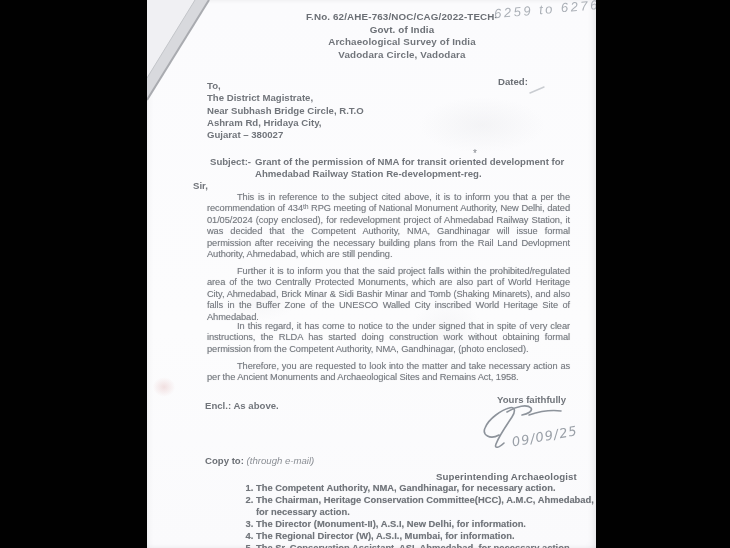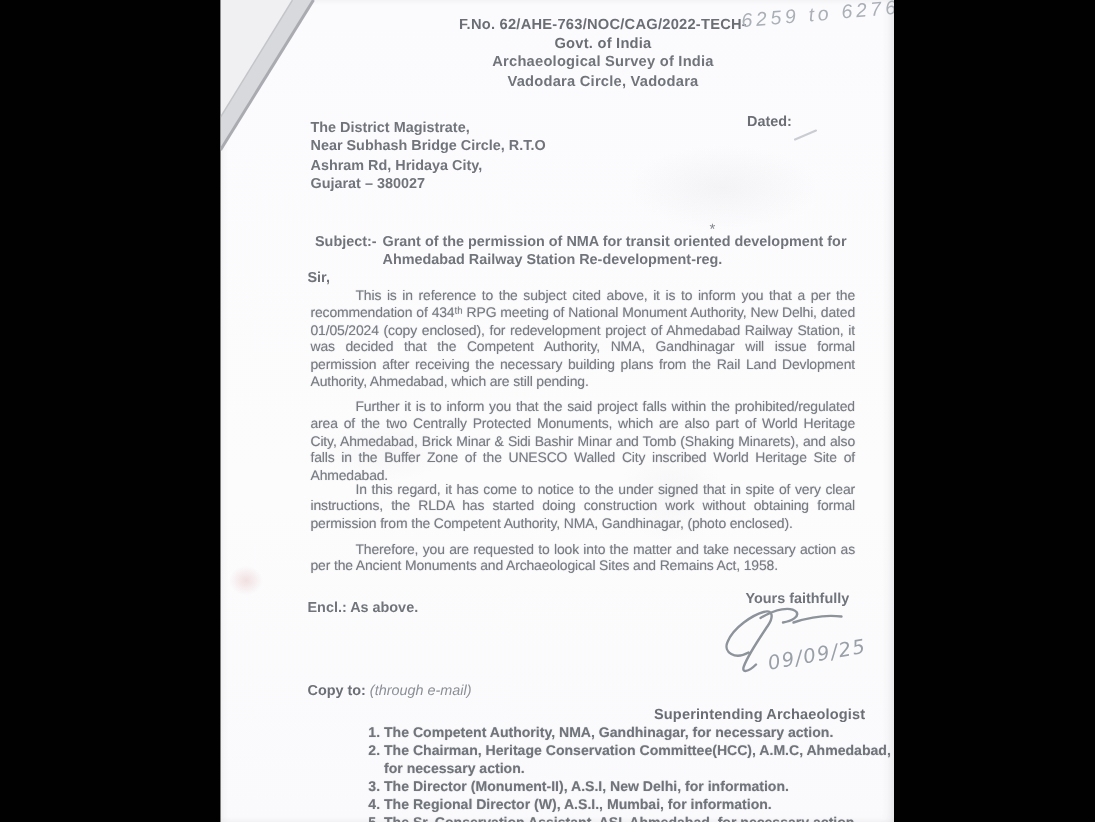--- a/index.html
+++ b/index.html
@@ -33,21 +33,21 @@
     transform:rotate(-5deg);
     font-style:italic;font-size:13px;letter-spacing:2.5px;
     color:#abb0b7;white-space:nowrap;
   }
   .dated{position:absolute;left:351px;top:76px;font-size:9.6px;}
   .pencil-mark{position:absolute;left:381px;top:84px;}
   .to-block{position:absolute;left:60px;top:80px;font-size:9.6px;line-height:12.3px;}
   .subject-row{position:absolute;left:63px;top:156px;width:370px;display:flex;font-size:9.6px;line-height:11.6px;}
   .subject-label{flex:0 0 45px;}
   .asterisk{position:absolute;left:326px;top:148px;font-size:10px;color:#84888e;}
-  .sir{position:absolute;left:58px;top:180px;font-size:9.6px;}
+  .sir{position:absolute;left:46px;top:180px;font-size:9.6px;}
   .para{
     position:absolute;left:60px;width:363px;
     font-size:9.3px;line-height:11.4px;letter-spacing:-0.1px;
     text-align:justify;text-indent:30px;
   }
   .p1{top:192px;}.p2{top:266px;}.p3{top:321px;}.p4{top:361px;}
   .closing{position:absolute;left:350px;top:394px;font-size:9.6px;}
   .encl{position:absolute;left:58px;top:400px;font-size:9.6px;}
   .sig{position:absolute;left:322px;top:403px;}
   .sig text{
@@ -86,20 +86,21 @@
   </div>
 
   <div class="handwritten-no">6259 to 6276</div>
 
   <div class="dated bold">Dated:</div>
   <svg class="pencil-mark" width="20" height="12">
     <path d="M2,9 L16,3" stroke="#c9ccd1" stroke-width="1.4" fill="none" stroke-linecap="round"></path>
   </svg>
 
   <div class="to-block semi">
+    <div>To,</div>
     <div>The District Magistrate,</div>
     <div>Near Subhash Bridge Circle, R.T.O</div>
     <div>Ashram Rd, Hridaya City,</div>
     <div>Gujarat – 380027</div>
   </div>
 
   <div class="asterisk">*</div>
 
   <div class="subject-row">
     <div class="subject-label semi">Subject:-</div>

